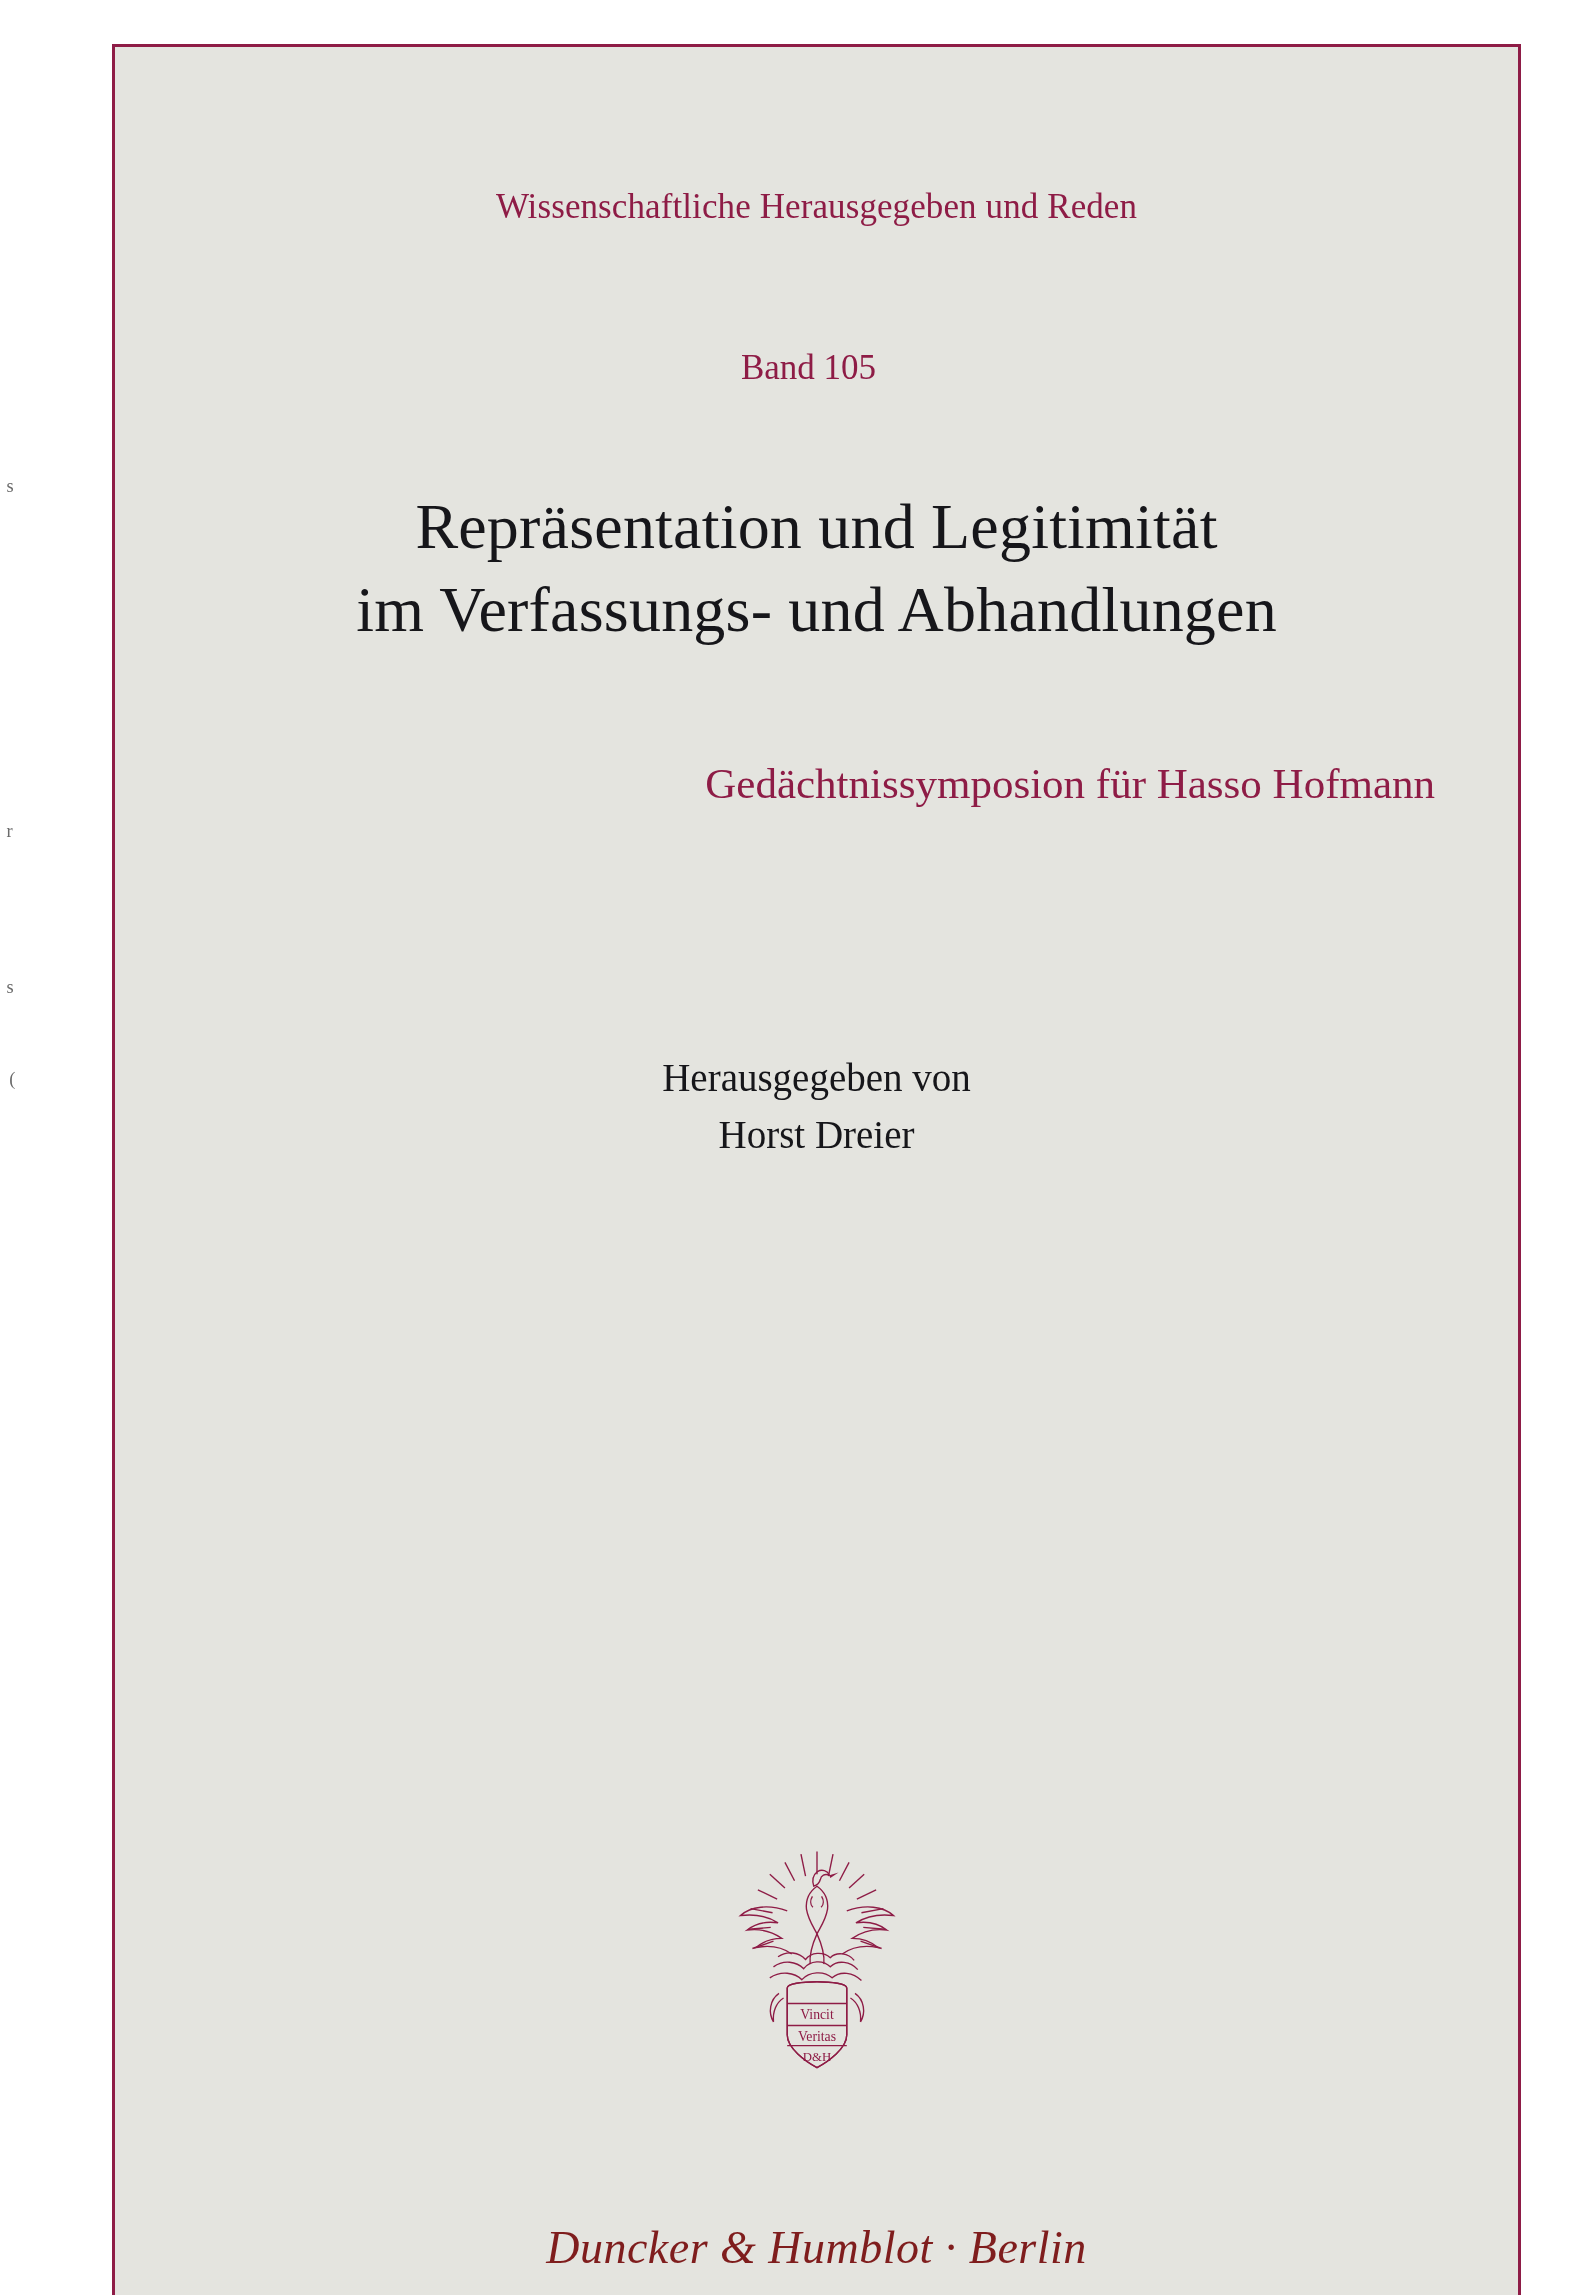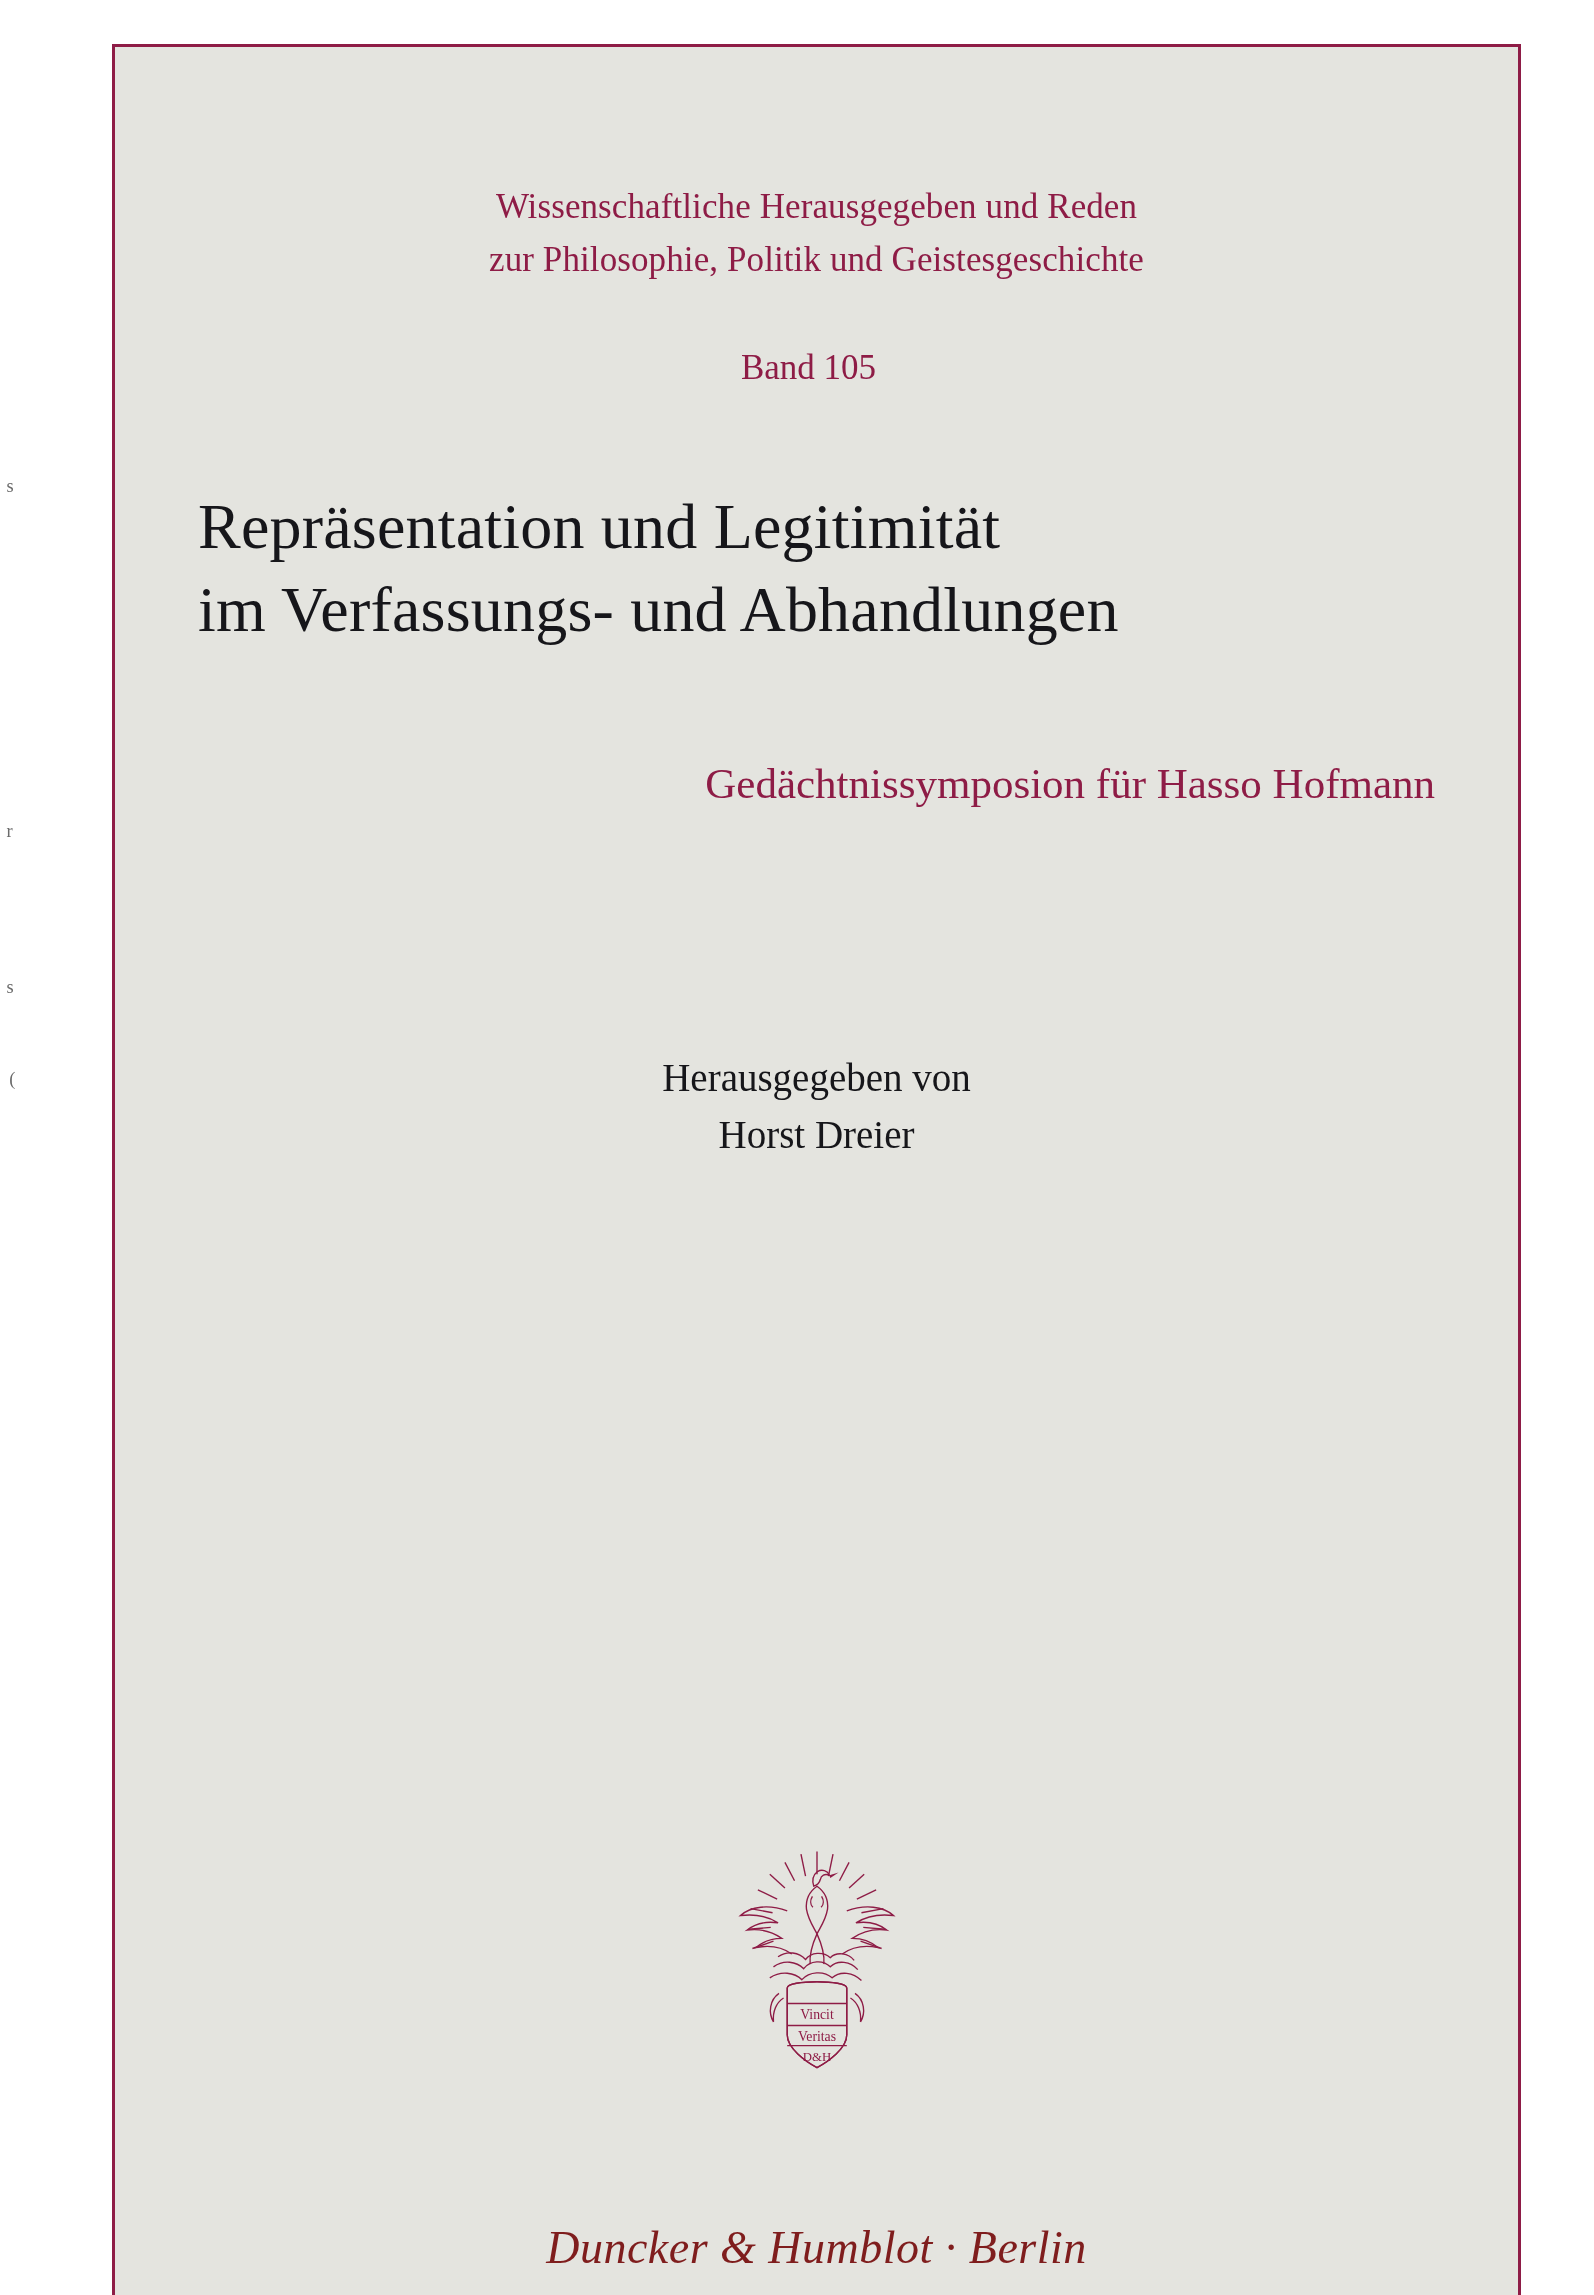--- a/index.html
+++ b/index.html
@@ -64,20 +64,21 @@
     text-align: center;
     color: #8e1c46;
     font-size: 35px;
   }
 
   .maintitle {
     position: absolute;
     left: 83px;
     right: 83px;
     top: 438px;
+    text-align: center;
     color: #16161a;
     font-size: 64px;
     line-height: 1.30;
     font-weight: normal;
     letter-spacing: 0.2px;
   }
 
   .subtitle {
     position: absolute;
     left: 83px;
@@ -134,21 +135,20 @@
   <span style="left:6.4px; top:477px;">s</span>
   <span style="left:6.4px; top:822px;">r</span>
   <span style="left:6.4px; top:978px;">s</span>
   <span style="left:9.2px; top:1070px;">(</span>
 </div>
 
 <div class="cover">
 
   <div class="series">
     <div>Wissenschaftliche Herausgegeben und Reden</div>
-    <div>zur Philosophie, Politik und Geistesgeschichte</div>
   </div>
 
   <div class="band">Band 105</div>
 
   <div class="maintitle">
     <div>Repräsentation und Legitimität</div>
     <div>im Verfassungs- und Abhandlungen</div>
   </div>
 
   <div class="subtitle">Gedächtnissymposion für Hasso Hofmann</div>

